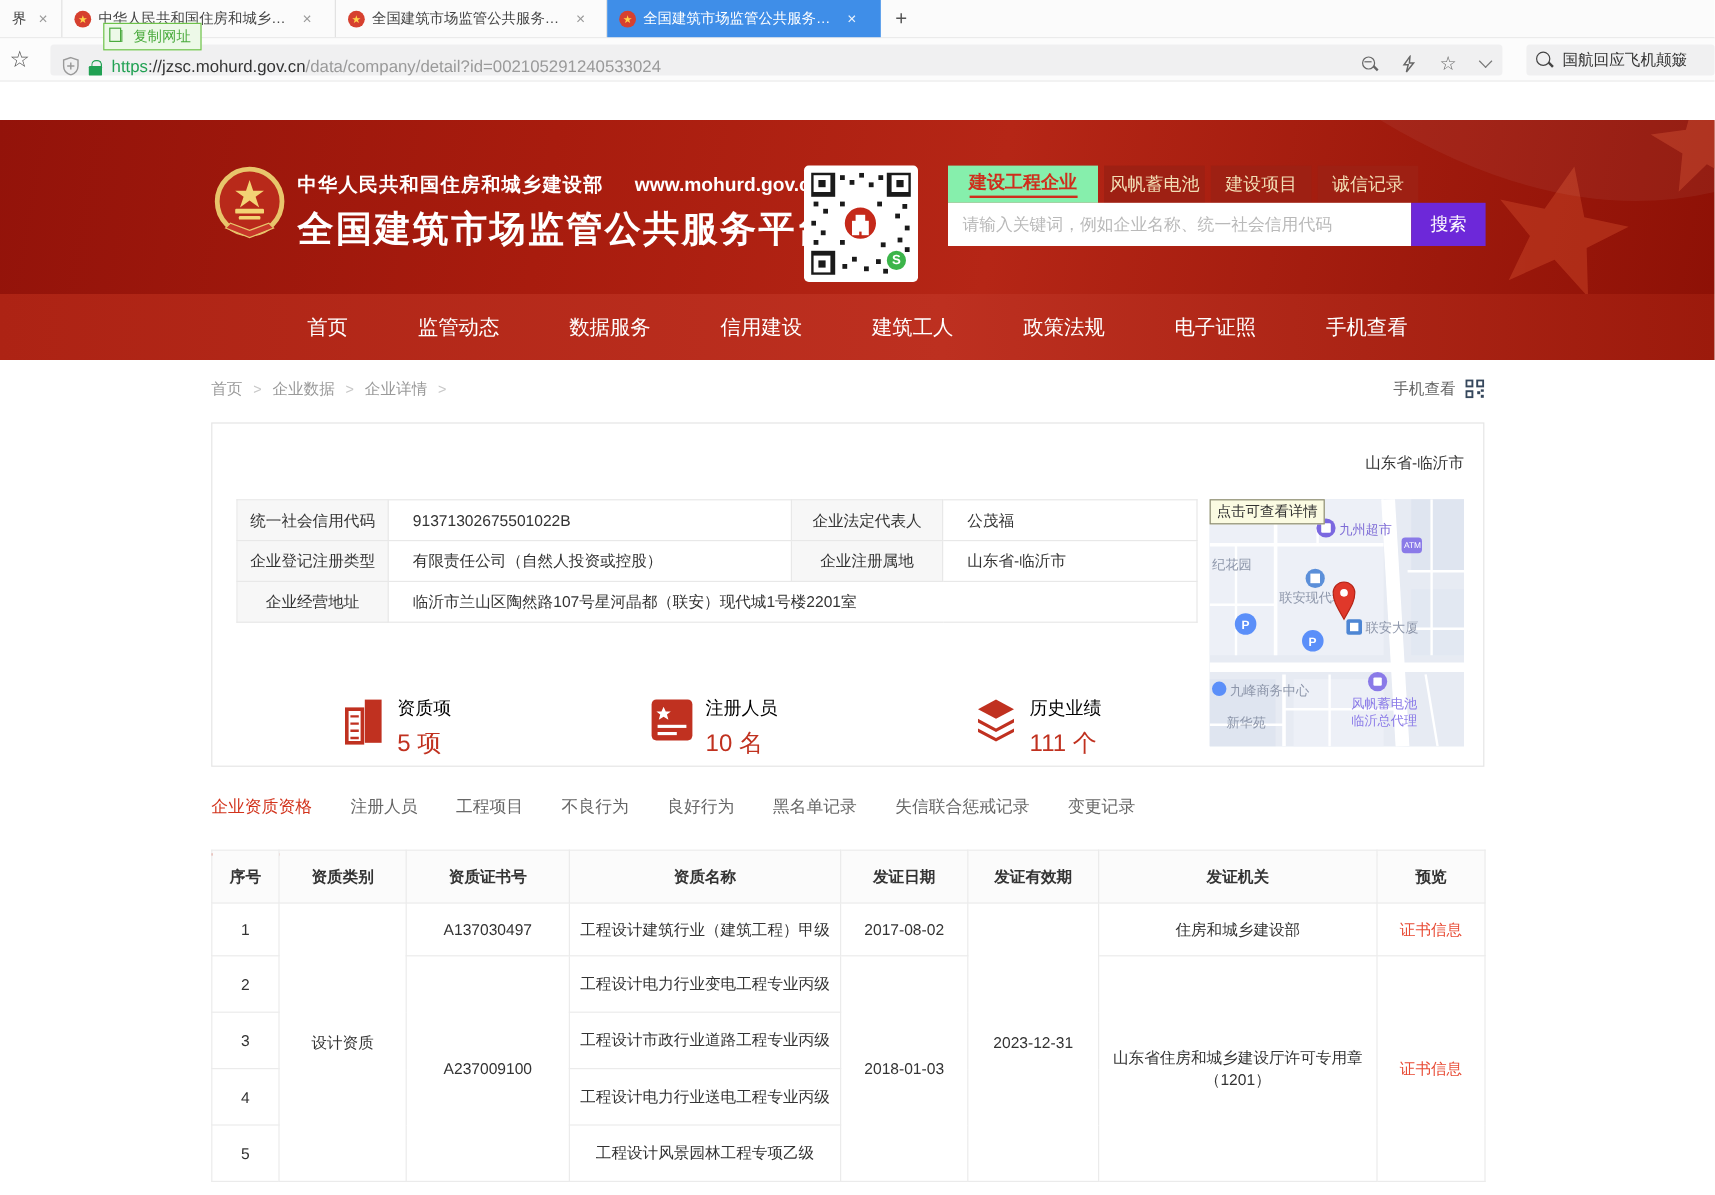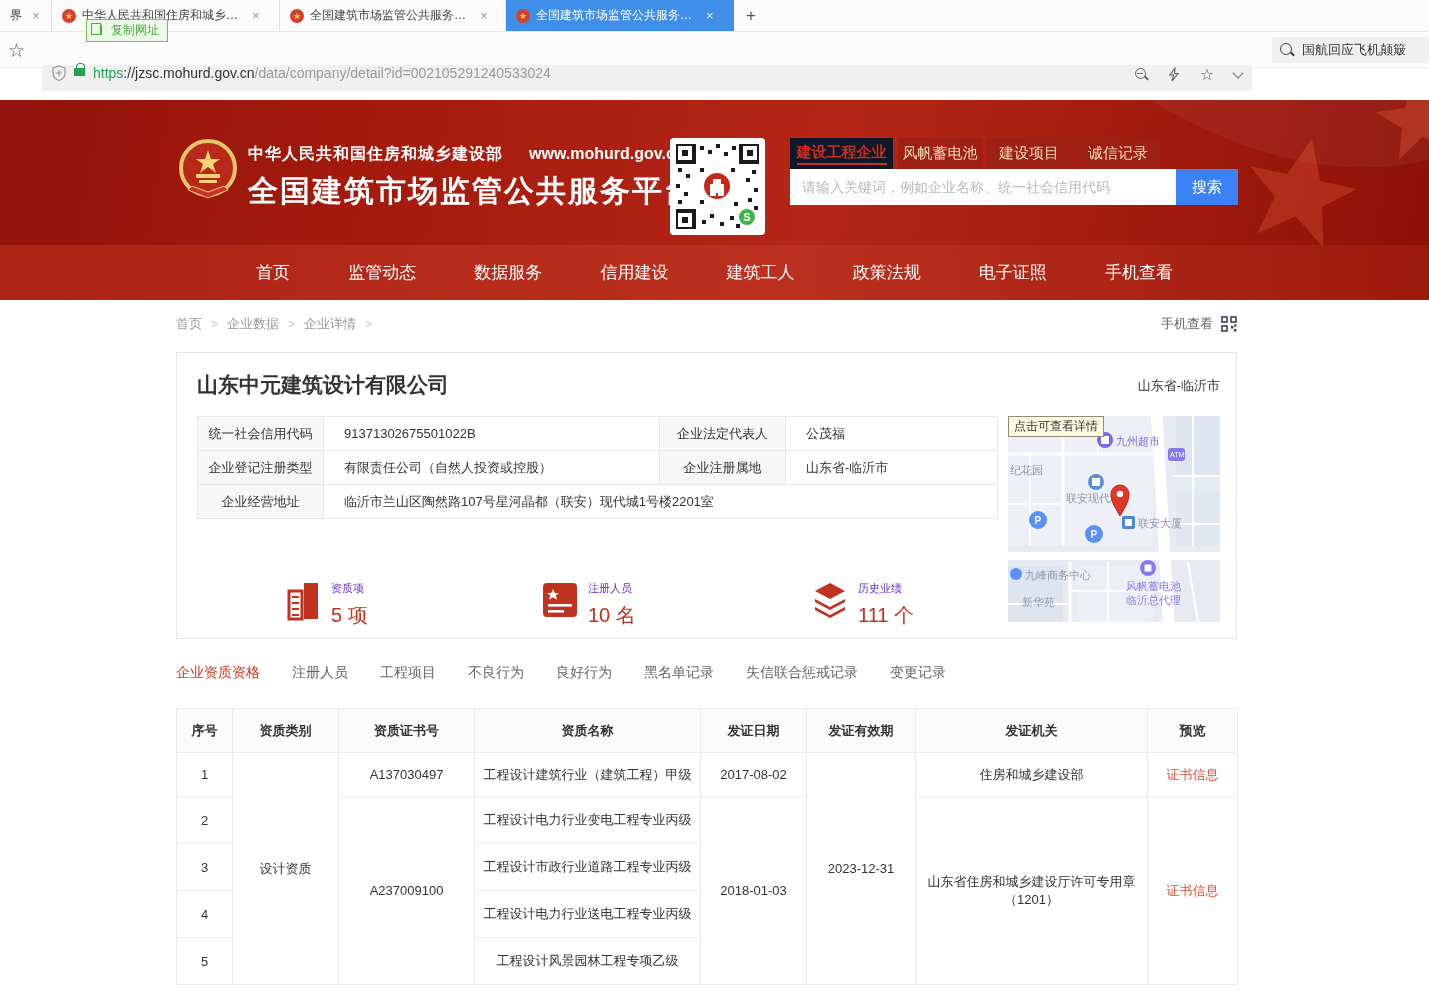--- a/index.html
+++ b/index.html
@@ -15,21 +15,21 @@
   .btab .close { font-size:13px; color:#999; margin-left:4px; cursor:pointer; }
   .btab.active .close { color:#eaf2fc; }
   .favicon { width:14px; height:14px; border-radius:50%; background:#d6402f; color:#ffd24a; font-size:9px; line-height:14px; text-align:center; flex:0 0 auto; }
   .newtab { width:34px; display:flex; align-items:center; justify-content:center; font-size:17px; color:#555; }
   .copy-tip { position:absolute; left:86px; top:19px; z-index:20; background:#edf9e8; border:1px solid #6ec24a; color:#4aab3d; font-size:12px; padding:2px 8px 2px 24px; white-space:nowrap; }
   .copy-ico { position:absolute; left:7px; top:5px; width:8px; height:10px; border:1px solid #4aab3d; background:#edf9e8; }
   .copy-ico::before { content:""; position:absolute; left:-4px; top:-3px; width:8px; height:10px; border:1px solid #4aab3d; background:#edf9e8; }
 
   .toolbar { position:absolute; left:0; top:32px; width:100%; height:36px; background:#fcfcfc; border-bottom:1px solid #ececec; }
   .bm-star { position:absolute; left:8px; top:7px; font-size:19px; color:#555; }
-  .urlfield { position:absolute; left:42px; top:5px; width:1210px; height:26px; background:#f0f0f1; border-radius:3px; display:flex; align-items:flex-start; padding:0 10px;margin-top:28px; }
+  .urlfield { position:absolute; left:42px; top:5px; width:1210px; height:26px; background:#f0f0f1; border-radius:3px; display:flex; align-items:flex-end; padding:0 10px; }
   .shield { width:14px; height:16px; margin-right:8px; flex:0 0 auto; }
   .lock { width:11px; height:8px; background:#21a153; border-radius:1px; position:relative; margin:3px 8px 0 0; flex:0 0 auto; }
   .lock::before { content:""; position:absolute; left:2px; top:-5px; width:7px; height:6px; border:1.6px solid #21a153; border-bottom:none; border-radius:4px 4px 0 0; }
   .url { font-size:14px; white-space:nowrap; overflow:hidden; }
   .url .scheme { color:#21a153; }
   .url .host { color:#333; }
   .url .path { color:#9a9a9a; }
   .url-icons { margin-left:auto; display:flex; align-items:center; gap:20px; color:#666; }
   .mag { position:relative; width:13px; height:13px; }
   .mag::before { content:""; position:absolute; left:0; top:0; width:9px; height:9px; border:1.5px solid #666; border-radius:50%; }
@@ -53,45 +53,45 @@
   .brand .l1 .u { margin-left:26px; letter-spacing:0; }
   .brand .l2 { font-size:30px; font-weight:bold; margin-top:6px; letter-spacing:2px; }
   .qrcard { position:absolute; left:670px; top:38px; width:95px; height:97px; background:#fff; border-radius:4px; padding:6px; }
   .qrwrap { position:relative; width:83px; height:85px; }
   .qr-center { position:absolute; left:26px; top:27px; width:30px; height:30px; border-radius:50%; background:#c5291a; border:2px solid #fff; }
   .qr-center::before { content:""; position:absolute; left:9px; top:6px; width:8px; height:14px; background:#fff; box-shadow:-4px 4px 0 -1px #fff, 4px 4px 0 -1px #fff; }
   .qr-green { position:absolute; right:2px; bottom:2px; width:20px; height:20px; border-radius:50%; background:#3cb54a; border:2px solid #fff; color:#fff; font-size:11px; font-weight:bold; text-align:center; line-height:17px; }
   .searchw { position:absolute; left:790px; top:38px; width:448px; }
   .stabs { display:flex; height:31px; }
   .stab { width:84px; margin-right:5px; background:#9e2013; color:#f2ddb4; font-size:15px; display:flex; align-items:center; justify-content:center; cursor:pointer; }
-  .stab.active { width:103px; background:#0f172a; color:#cf2e1c; font-weight:bold; }
+  .stab.active { width:125px; background:#86efac; color:#cf2e1c; font-weight:bold; }
   .stab.active span { border-bottom:2px solid #cf2e1c; padding-bottom:1px; }
   .srow { display:flex; height:36px; }
   .sinput { width:386px; height:36px; border:none; outline:none; background:#fff; font-size:14px; padding:0 12px; color:#333; font-family:inherit; }
   .sinput::placeholder { color:#b9b9b9; }
-  .sbtn { width:62px; height:36px; margin-left:0; background:#3b82f6; color:#fff; font-size:15px; border:none; cursor:pointer; font-family:inherit; }
+  .sbtn { width:62px; height:36px; margin-left:0; background:#6d28d9; color:#fff; font-size:15px; border:none; cursor:pointer; font-family:inherit; }
   .nav-inner { width:1061px; margin:0 auto; height:55px; display:flex; justify-content:space-between; align-items:center; padding:0 72px; }
   .nav-item { color:#fff; font-size:17px; cursor:pointer; white-space:nowrap; }
 
   
   .crumbs { position:absolute; left:176px; top:315px; font-size:13px; color:#999; display:flex; align-items:center; gap:9px; }
   .crumbs .sep { color:#c8c8c8; font-size:12px; }
   .mobile { position:absolute; top:315px; right:192px; font-size:13px; color:#666; display:flex; align-items:center; gap:8px; }
   .qr-ico { display:inline-block; }
 
   .card { position:absolute; left:176px; top:352px; width:1061px; height:287px; border:1px solid #e5e5e5; background:#fff; }
   .cname { position:absolute; left:20px; top:18px; font-size:21px; font-weight:bold; color:#333; }
   .cregion { position:absolute; right:16px; top:24px; font-size:13px; color:#333; }
   .infotbl { position:absolute; left:20px; top:63px; width:800px; border-collapse:collapse; table-layout:fixed; }
   .infotbl td { border:1px solid #e8e8e8; height:34px; font-size:13px; color:#333; }
   .infotbl td.lbl { background:#f7f7f7; text-align:center; width:126px; }
   .infotbl td.val { padding-left:20px; }
   .stats { position:absolute; left:20px; top:228px; width:800px; height:52px; }
   .stat { position:absolute; display:flex; gap:9px; align-items:flex-start; }
-  .stat .sl { font-size:11px; color:#6d28d9; }
+  .stat .sl { font-size:15px; color:#000000; }
   .stat .sv { font-size:20px; color:#c0311f; margin-top:6px; }
   .mapbox { position:absolute; left:831px; top:63px; width:212px; height:206px; background:#e9edf4; cursor:pointer; }
   .maptip { position:absolute; left:0; top:0; z-index:5; background:#fbfbe2; border:1px solid #8d8d74; color:#333; font-size:12px; padding:1px 5px; white-space:nowrap; }
 
   .dtabs { position:absolute; left:176px; top:664px; width:1061px; display:flex; gap:32px; border-bottom:1px solid #e8e8e8; }
   .dtab { font-size:14px; color:#666; padding-bottom:29px; cursor:pointer; white-space:nowrap; }
   .dtab.active { color:#d2331c; border-bottom:2px solid #d2331c; margin-bottom:-1px; }
 
   .qtable { position:absolute; left:176px; top:708px; width:1061px; border-collapse:collapse; table-layout:fixed; }
   .qtable th, .qtable td { border:1px solid #ebebeb; text-align:center; font-size:13px; color:#333; padding:4px 6px; }
@@ -279,21 +279,20 @@
       </g>
       <g fill="#35475c">
           <rect x="10" y="10" width="2.5" height="2.5"></rect>
           <rect x="13" y="13" width="2.5" height="2.5"></rect>
           <rect x="13" y="8.5" width="2.5" height="2"></rect>
         </g>
     </svg>
   </div>
 
   <div class="card">
-    <div class="cname">山东中元建筑设计有限公司</div>
     <div class="cregion">山东省-临沂市</div>
 
     <table class="infotbl">
       <tbody>
           <tr>
         <td class="lbl">统一社会信用代码</td>
         <td class="val" style="width:336px">91371302675501022B</td>
         <td class="lbl">企业法定代表人</td>
         <td class="val" style="width:212px">公茂福</td>
       </tr>

